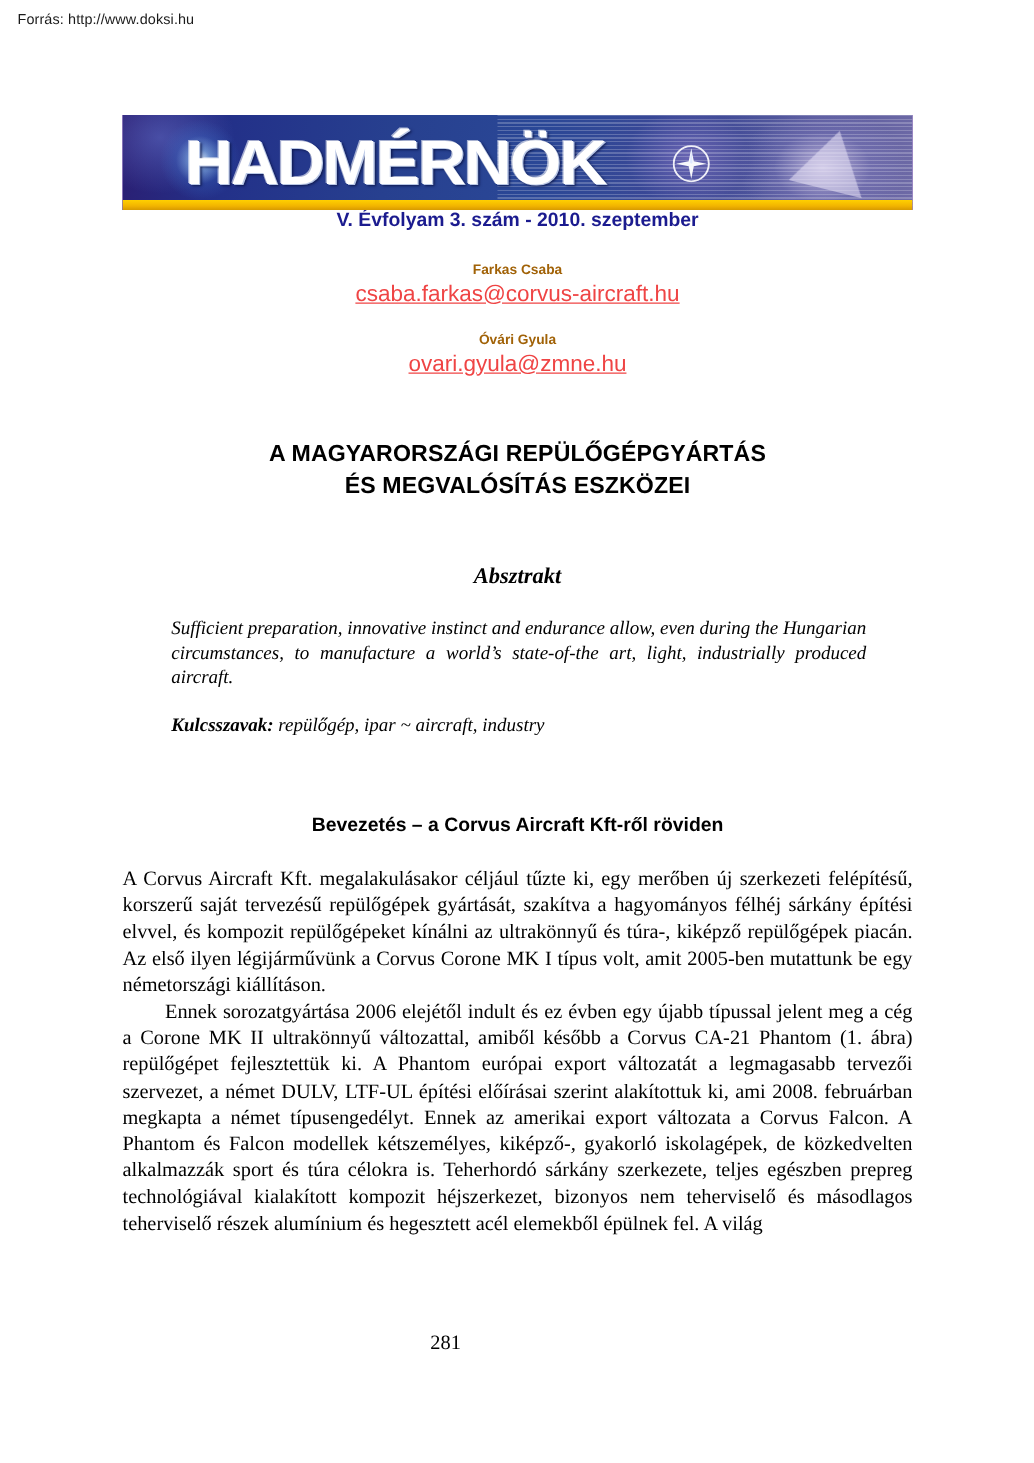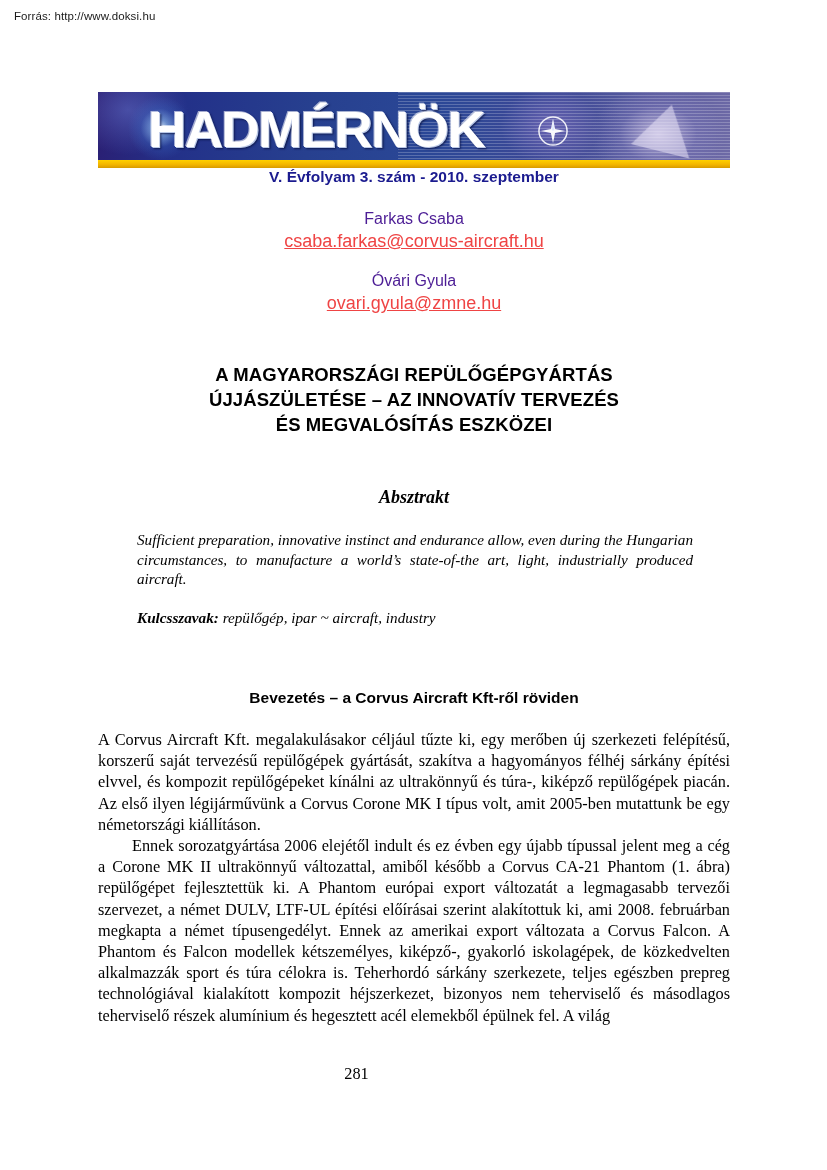--- a/index.html
+++ b/index.html
@@ -150,23 +150,23 @@
     font-weight: bold;
     font-size: 15.5px;
     color: #1b1b8f;
   }
 
   
   .author-block { margin-top: 24px; text-align: center; }
   .author-block.second { margin-top: 20px; }
   .author-name {
     font-family: "Liberation Sans", sans-serif;
-    font-weight: normal;
-    font-size: 16px;
-    color: #4c1d95;
+    font-weight: bold;
+    font-size: 11px;
+    color: #a16207;
   }
   .author-mail {
     display: inline-block;
     margin-top: 3px;
     font-family: Liberation Sans, sans-serif;
     font-size: 18px;
     color: #ef4444;
     text-decoration: underline;
   }
 
@@ -267,21 +267,20 @@
     <a class="author-mail" href="#">csaba.farkas@corvus-aircraft.hu</a>
   </div>
 
   <div class="author-block second">
     <div class="author-name">Óvári Gyula</div>
     <a class="author-mail" href="#">ovari.gyula@zmne.hu</a>
   </div>
 
   <div class="article-title">
     <div>A MAGYARORSZÁGI REPÜLŐGÉPGYÁRTÁS</div>
-    <div>ÚJJÁSZÜLETÉSE – AZ INNOVATÍV TERVEZÉS</div>
     <div>ÉS MEGVALÓSÍTÁS ESZKÖZEI</div>
   </div>
 
   <div class="abstract-head">Absztrakt</div>
 
   <div class="abstract-body">
     <p>Sufficient preparation, innovative instinct and endurance allow, even during the Hungarian circumstances, to manufacture a world’s state-of-the art, light, industrially produced aircraft.</p>
     <p><span class="kw-label">Kulcsszavak:</span><span> repülőgép, ipar ~ aircraft, industry</span></p>
   </div>
 

